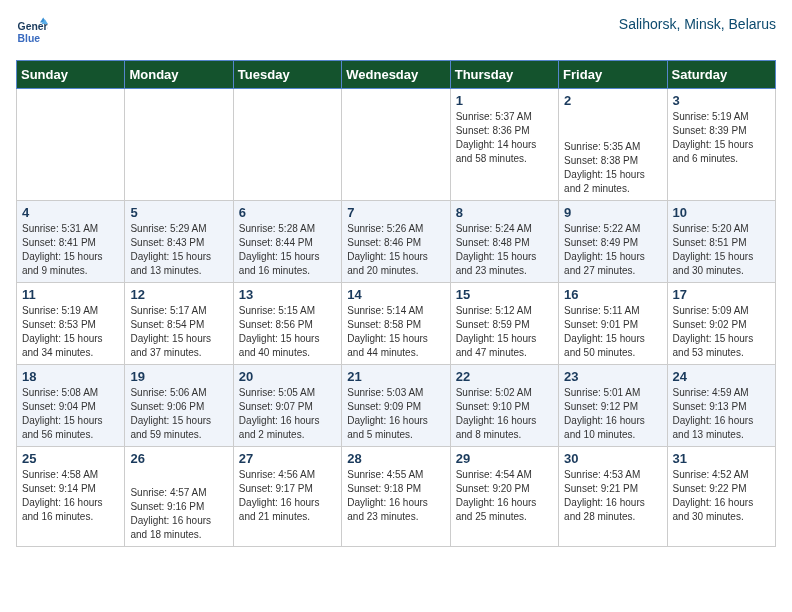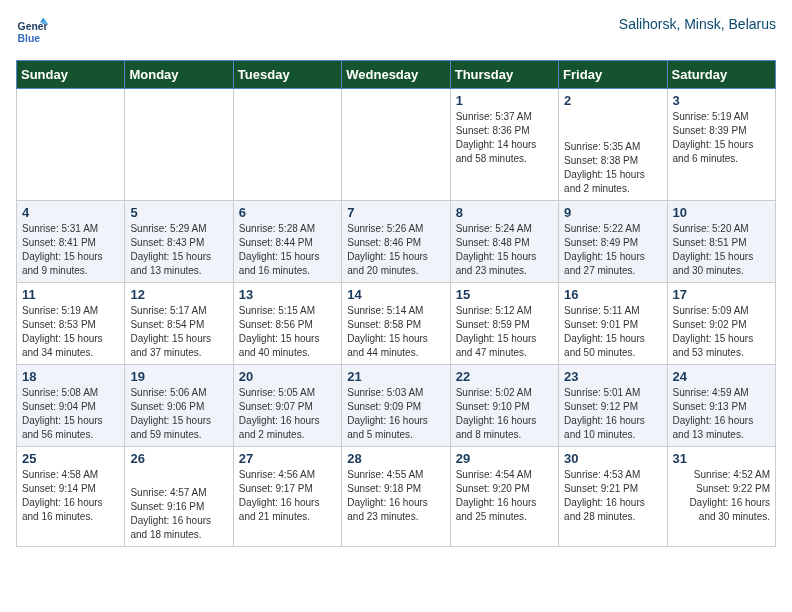--- a/index.html
+++ b/index.html
@@ -342,20 +342,20 @@
         </td>
         <td>
           <span class="day-num">30</span>
           <div class="day-info" style="white-space: pre-line;">Sunrise: 4:53 AM
 Sunset: 9:21 PM
 Daylight: 16 hours
 and 28 minutes.</div>
         </td>
         <td>
           <span class="day-num">31</span>
-          <div class="day-info" style="white-space: pre-line; text-align: right;">Sunrise: 4:52 AM
+          <div class="day-info" style="white-space: pre-line;">Sunrise: 4:52 AM
 Sunset: 9:22 PM
 Daylight: 16 hours
 and 30 minutes.</div>
         </td>
       </tr>
     </tbody>
 </table>
 
 </body></html>

